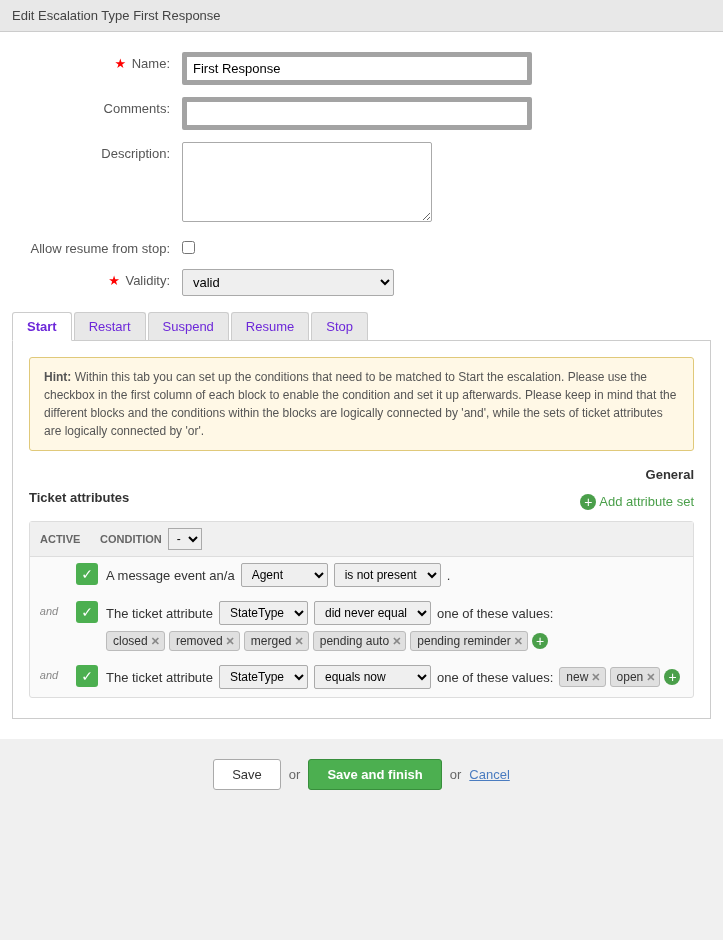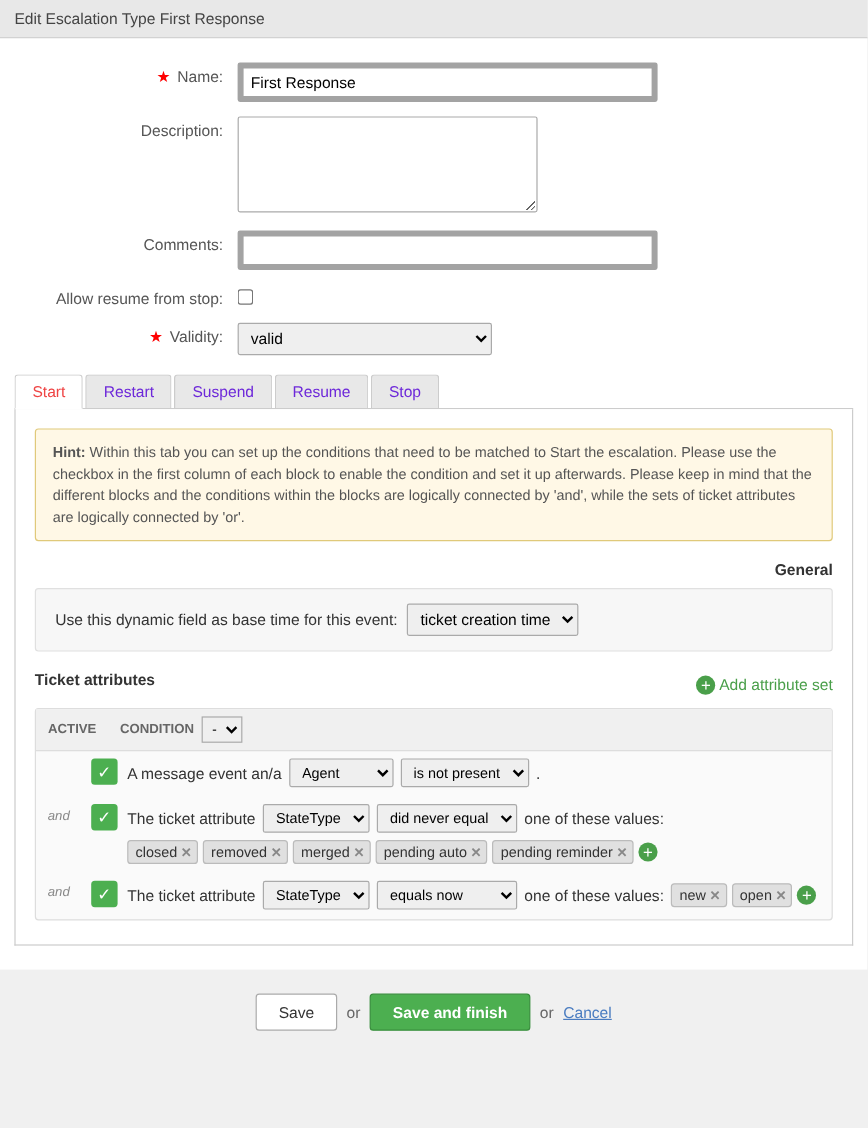--- a/index.html
+++ b/index.html
@@ -20,21 +20,21 @@
     }
     .main-content {
       background: #fff;
       margin: 0;
       padding: 20px 0 20px 0;
     }
     .form-row {
       display: flex;
       align-items: flex-start;
       margin-bottom: 12px;
-      padding: 0 28px;
+      padding: 0 12px;
     }
     .form-label {
       width: 170px;
       text-align: right;
       padding-right: 12px;
       padding-top: 4px;
       color: #555;
       flex-shrink: 0;
     }
     .required-star {
@@ -88,24 +88,25 @@
       border-bottom: none;
       background: #e8e8e8;
       cursor: pointer;
       margin-right: 2px;
       border-radius: 3px 3px 0 0;
       font-size: 13px;
       color: #6d28d9;
     }
     .tab.active {
       background: #fff;
-      color: #ef4444;
+      color: #6d28d9;
       border-bottom: 1px solid #fff;
       margin-bottom: -1px;
       z-index: 1;
+      font-weight: bold;
     }
     .tab-content {
       border: 1px solid #ccc;
       border-top: none;
       background: #fff;
       padding: 16px;
     }
     .hint-box {
       background: #fff8e6;
       border: 1px solid #e0c97a;
@@ -343,30 +344,30 @@
     <div class="form-label">
       <span class="required-star">★</span>
       <span>Name:</span>
     </div>
     <div class="form-field">
       <input type="text" class="wide" value="First Response" style="">
     </div>
   </div>
 
   <div class="form-row">
+    <div class="form-label">Comments:</div>
+    <div class="form-field">
+      <input type="text" class="wide" style="">
+    </div>
+  </div>
+
+  <div class="form-row">
     <div class="form-label">Description:</div>
     <div class="form-field">
       <textarea style=""></textarea>
-    </div>
-  </div>
-
-  <div class="form-row">
-    <div class="form-label">Comments:</div>
-    <div class="form-field">
-      <input type="text" class="wide" style="">
     </div>
   </div>
 
   <div class="form-row">
     <div class="form-label">Allow resume from stop:</div>
     <div class="form-field">
       <input type="checkbox" style="">
     </div>
   </div>
 
@@ -393,28 +394,20 @@
     </div>
 
     <div class="tab-content">
 
       <div class="hint-box">
         <strong>Hint:</strong>
         <span> Within this tab you can set up the conditions that need to be matched to Start the escalation. Please use the checkbox in the first column of each block to enable the condition and set it up afterwards. Please keep in mind that the different blocks and the conditions within the blocks are logically connected by 'and', while the sets of ticket attributes are logically connected by 'or'.</span>
       </div>
 
       <div class="section-title">General</div>
-      <div class="general-section">
-        <div class="general-inner">
-          <span>Use this dynamic field as base time for this event:</span>
-          <select>
-            <option value="ticket creation time" selected="">ticket creation time</option>
-          </select>
-        </div>
-      </div>
 
       <div class="ticket-attrs-header">
         <div class="section-title">Ticket attributes</div>
         <div class="add-attr-btn">
           <span class="add-attr-icon">+</span>
           <span>Add attribute set</span>
         </div>
       </div>
 
       <div class="condition-block">

